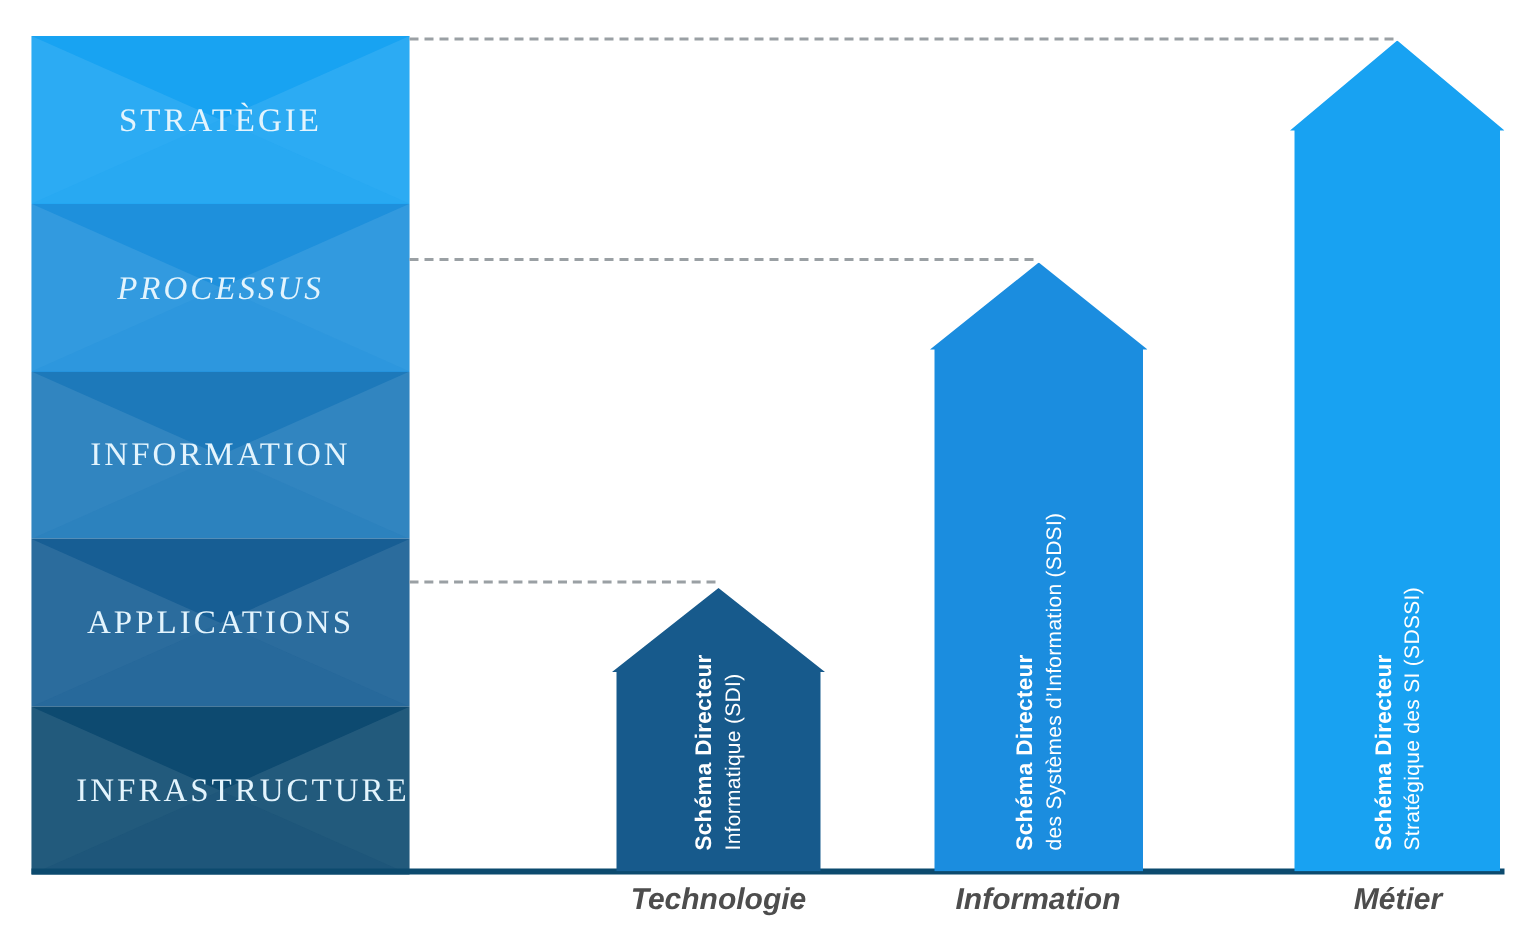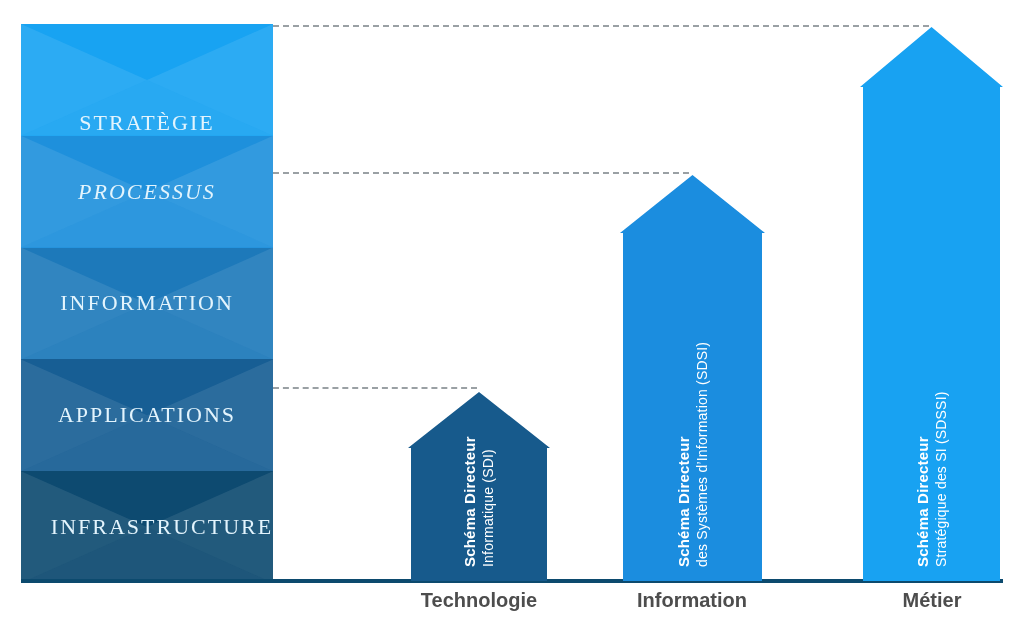--- a/index.html
+++ b/index.html
@@ -53,33 +53,33 @@
     position:absolute;bottom:14px;left:50%;margin-left:18px;
     transform:rotate(-90deg);transform-origin:0 100%;
     white-space:nowrap;color:#ffffff;text-align:left;
   }
   .arrow-title{font-size:15px;font-weight:700;line-height:18px;letter-spacing:.2px;}
   .arrow-subtitle{font-size:14px;font-weight:400;line-height:18px;letter-spacing:.2px;}
 
   
   .cat-label{
     position:absolute;top:589px;width:220px;text-align:center;
-    font-size:20px;font-weight:700;
+    font-size:20px;font-weight:700;font-style:italic;
   }
   .cat-1{left:369px;}
   .cat-2{left:582px;}
   .cat-3{left:822px;}
 </style>
 </head>
 <body>
 
 <div class="canvas">
 
   <div class="stack">
-    <div class="band" style="background: rgb(24, 163, 242); align-items: flex-end;">
+    <div class="band" style="background: rgb(24, 163, 242);">
       <span class="facet facet-w"></span>
       <span class="facet facet-e"></span>
       <span class="facet facet-s"></span>
       <span class="band-label" style="color: rgb(227, 244, 253);">STRATÈGIE</span>
     </div>
     <div class="band" style="background: rgb(30, 144, 220); font-style: italic;">
       <span class="facet facet-w"></span>
       <span class="facet facet-e"></span>
       <span class="facet facet-s"></span>
       <span class="band-label" style="color: rgb(227, 244, 253);">PROCESSUS</span>

